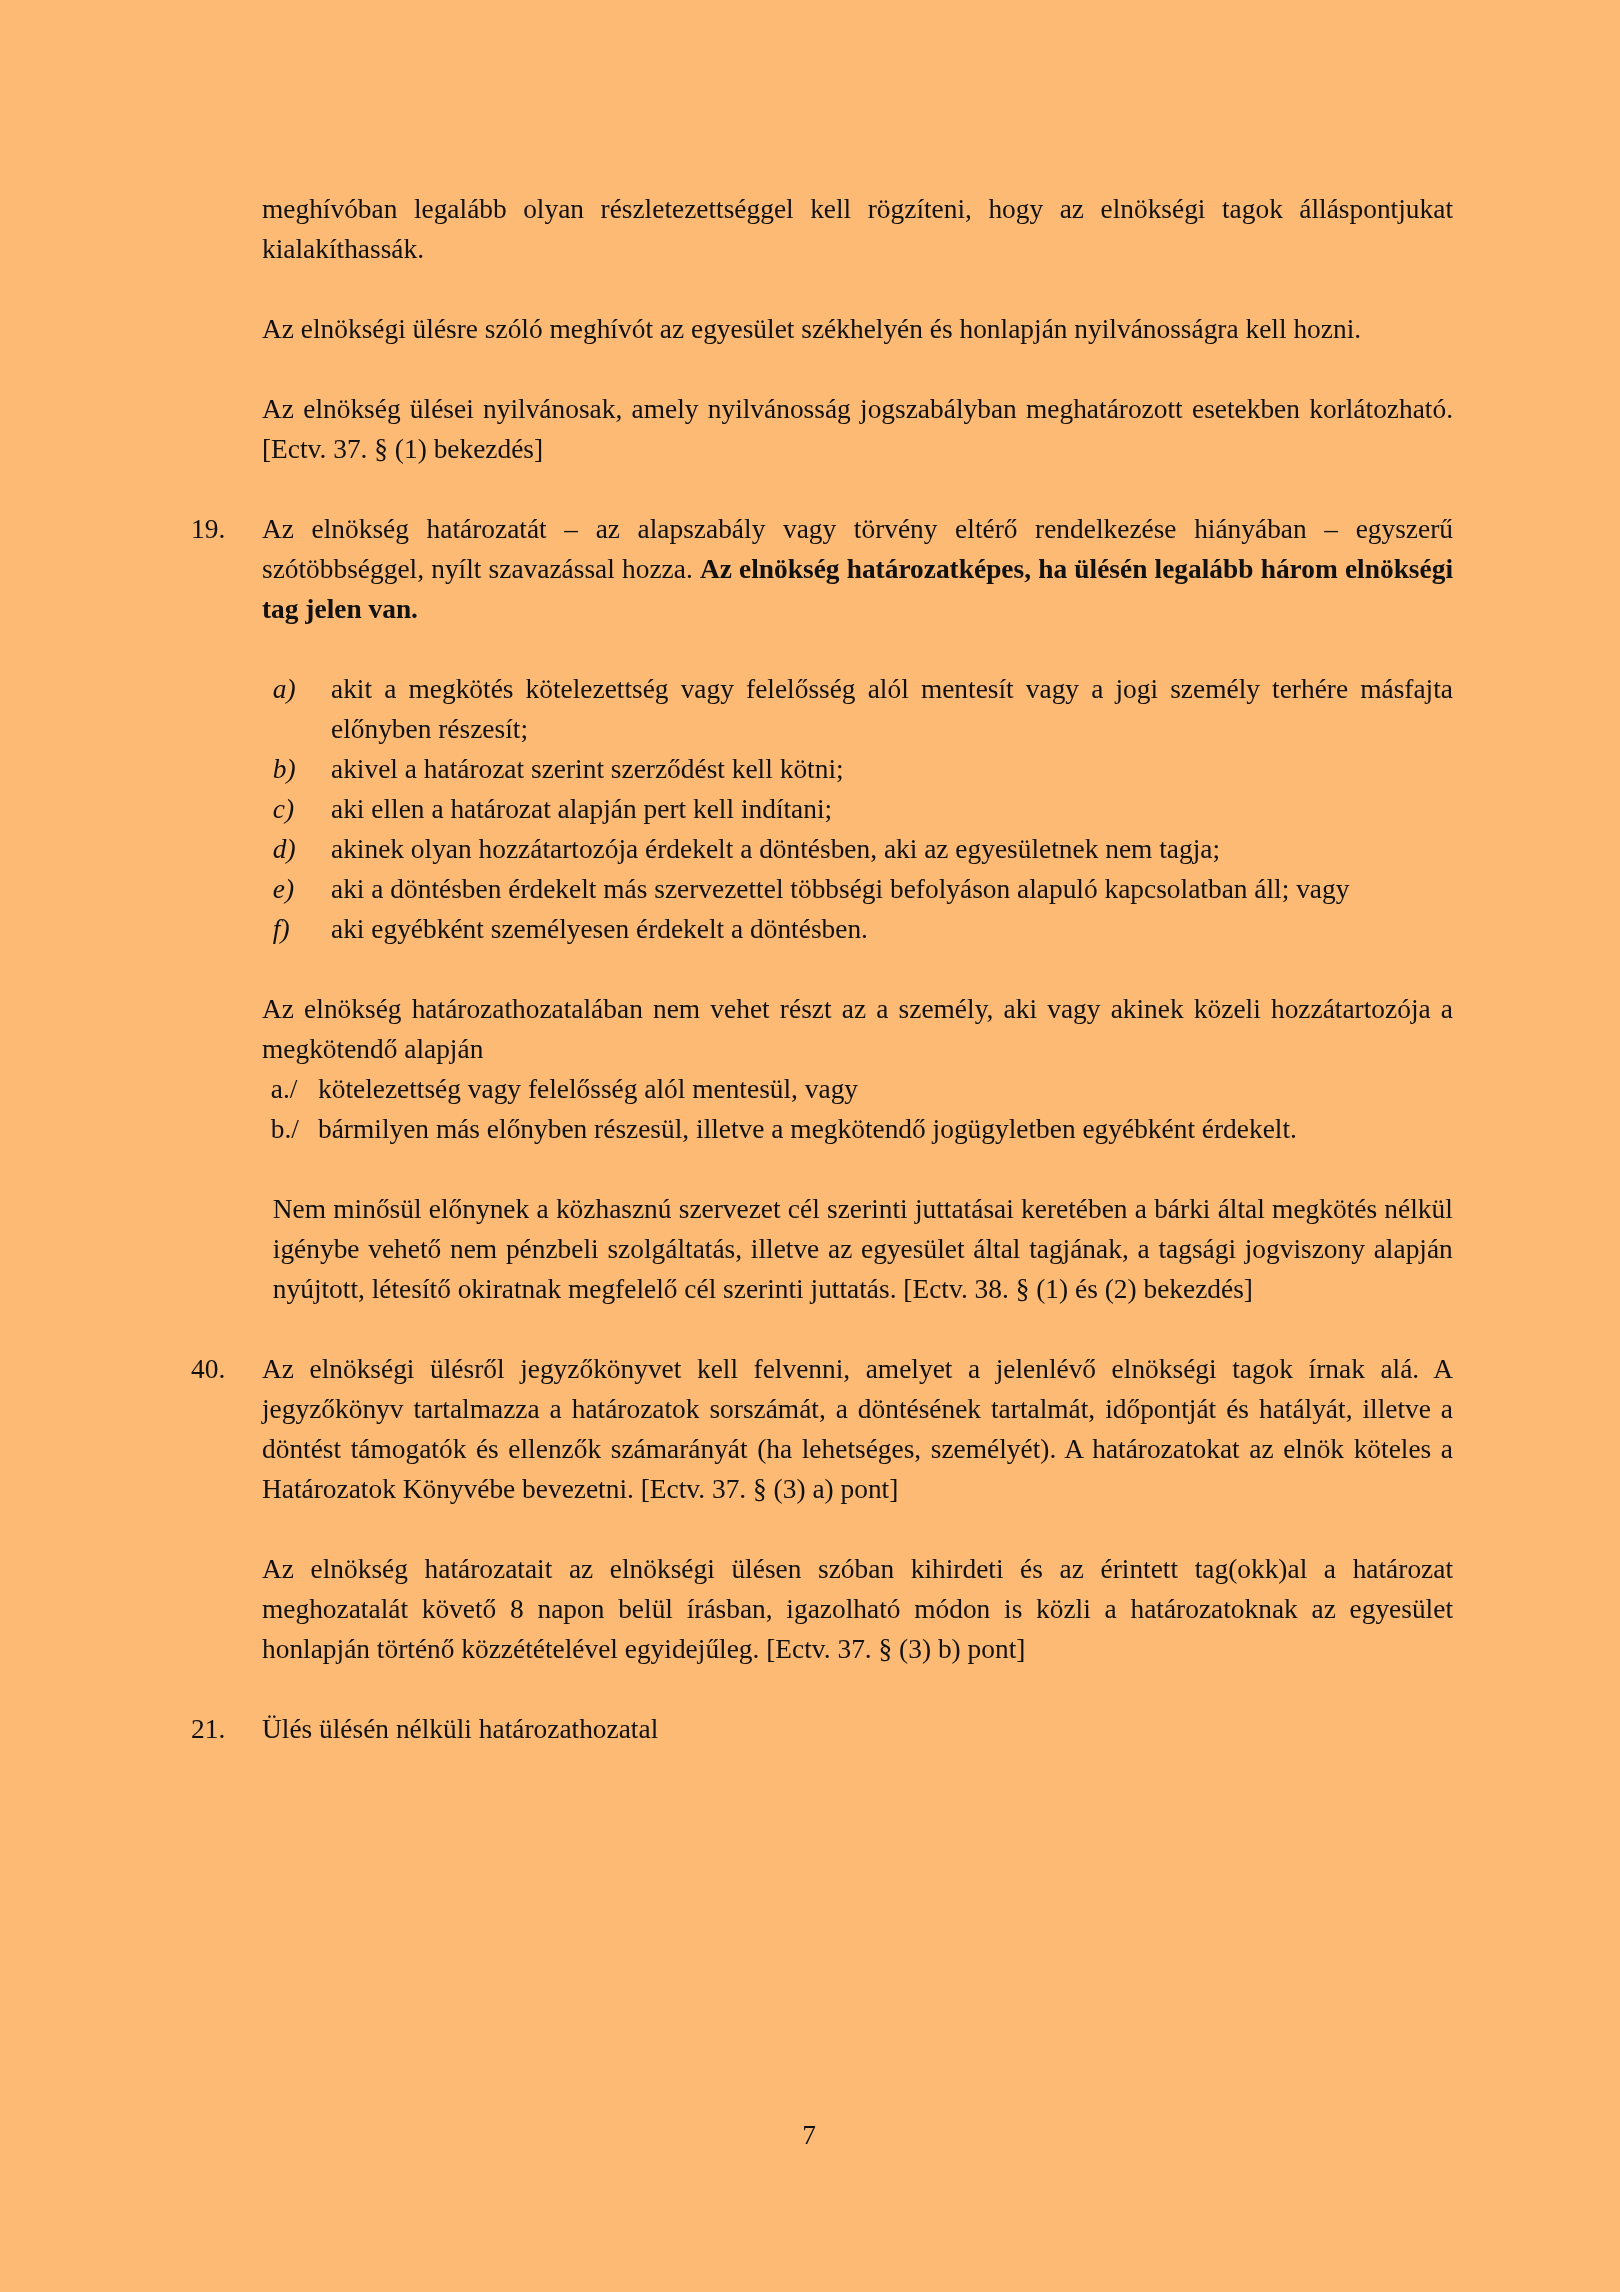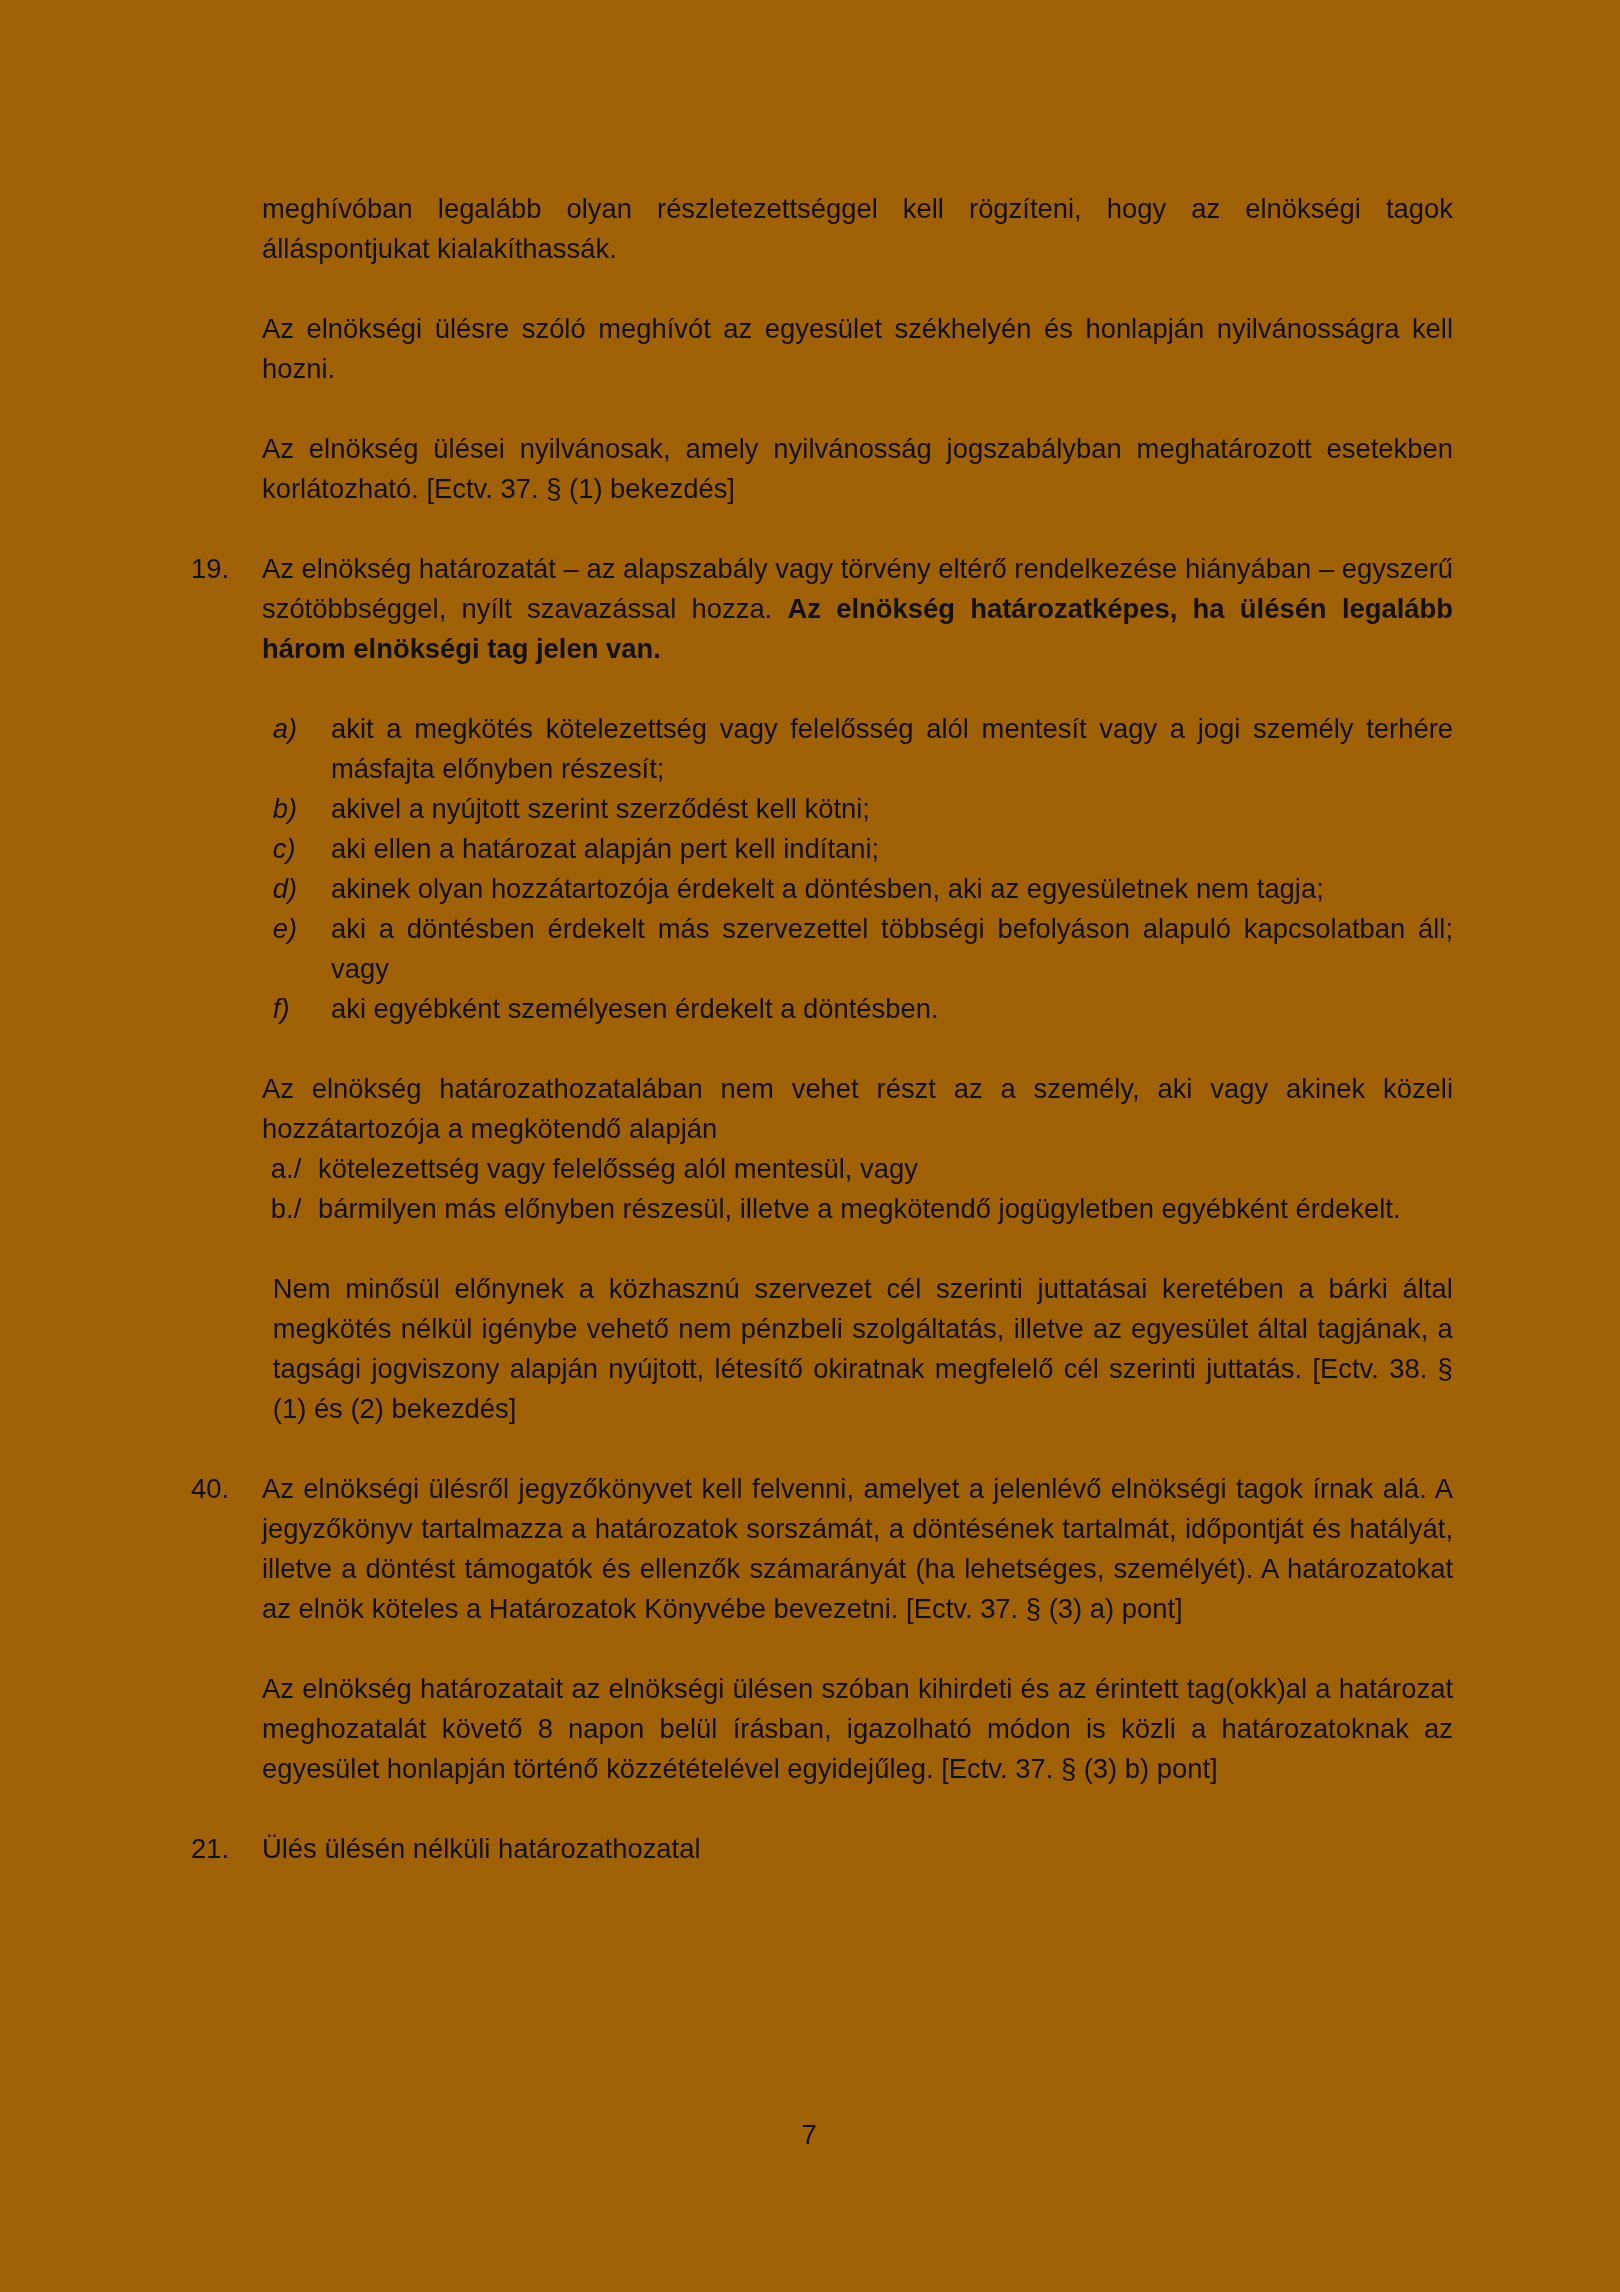--- a/index.html
+++ b/index.html
@@ -4,23 +4,23 @@
 <style>
   html, body {
     margin: 0;
     padding: 0;
     background: #ffffff;
   }
   .page {
     position: relative;
     width: 1620px;
     height: 2293px;
-    background: #a16207;
+    background: #fdba74;
     color: #111111;
-    font-family: Liberation Sans, sans-serif;
+    font-family: Liberation Serif, serif;
     font-size: 27.4px;
     line-height: 40px;
     overflow: hidden;
   }
   .content {
     position: absolute;
     left: 262px;
     top: 189px;
     width: 1191px;
   }
@@ -98,21 +98,21 @@
         <p class="para"><span>Az elnökség határozatát – az alapszabály vagy törvény eltérő rendelkezése hiányában – egyszerű szótöbbséggel, nyílt szavazással hozza. </span><span class="bold">Az elnökség határozatképes, ha ülésén legalább három elnökségi tag jelen van.</span></p>
 
 
         <div class="sublist">
           <div class="subitem">
             <span class="submarker">a)</span>
             <span>akit a megkötés kötelezettség vagy felelősség alól mentesít vagy a jogi személy terhére másfajta előnyben részesít;</span>
           </div>
           <div class="subitem">
             <span class="submarker">b)</span>
-            <span>akivel a nyújtott szerint szerződést kell kötni;</span>
+            <span>akivel a határozat szerint szerződést kell kötni;</span>
           </div>
           <div class="subitem">
             <span class="submarker">c)</span>
             <span>aki ellen a határozat alapján pert kell indítani;</span>
           </div>
           <div class="subitem">
             <span class="submarker">d)</span>
             <span>akinek olyan hozzátartozója érdekelt a döntésben, aki az egyesületnek nem tagja;</span>
           </div>
           <div class="subitem">

